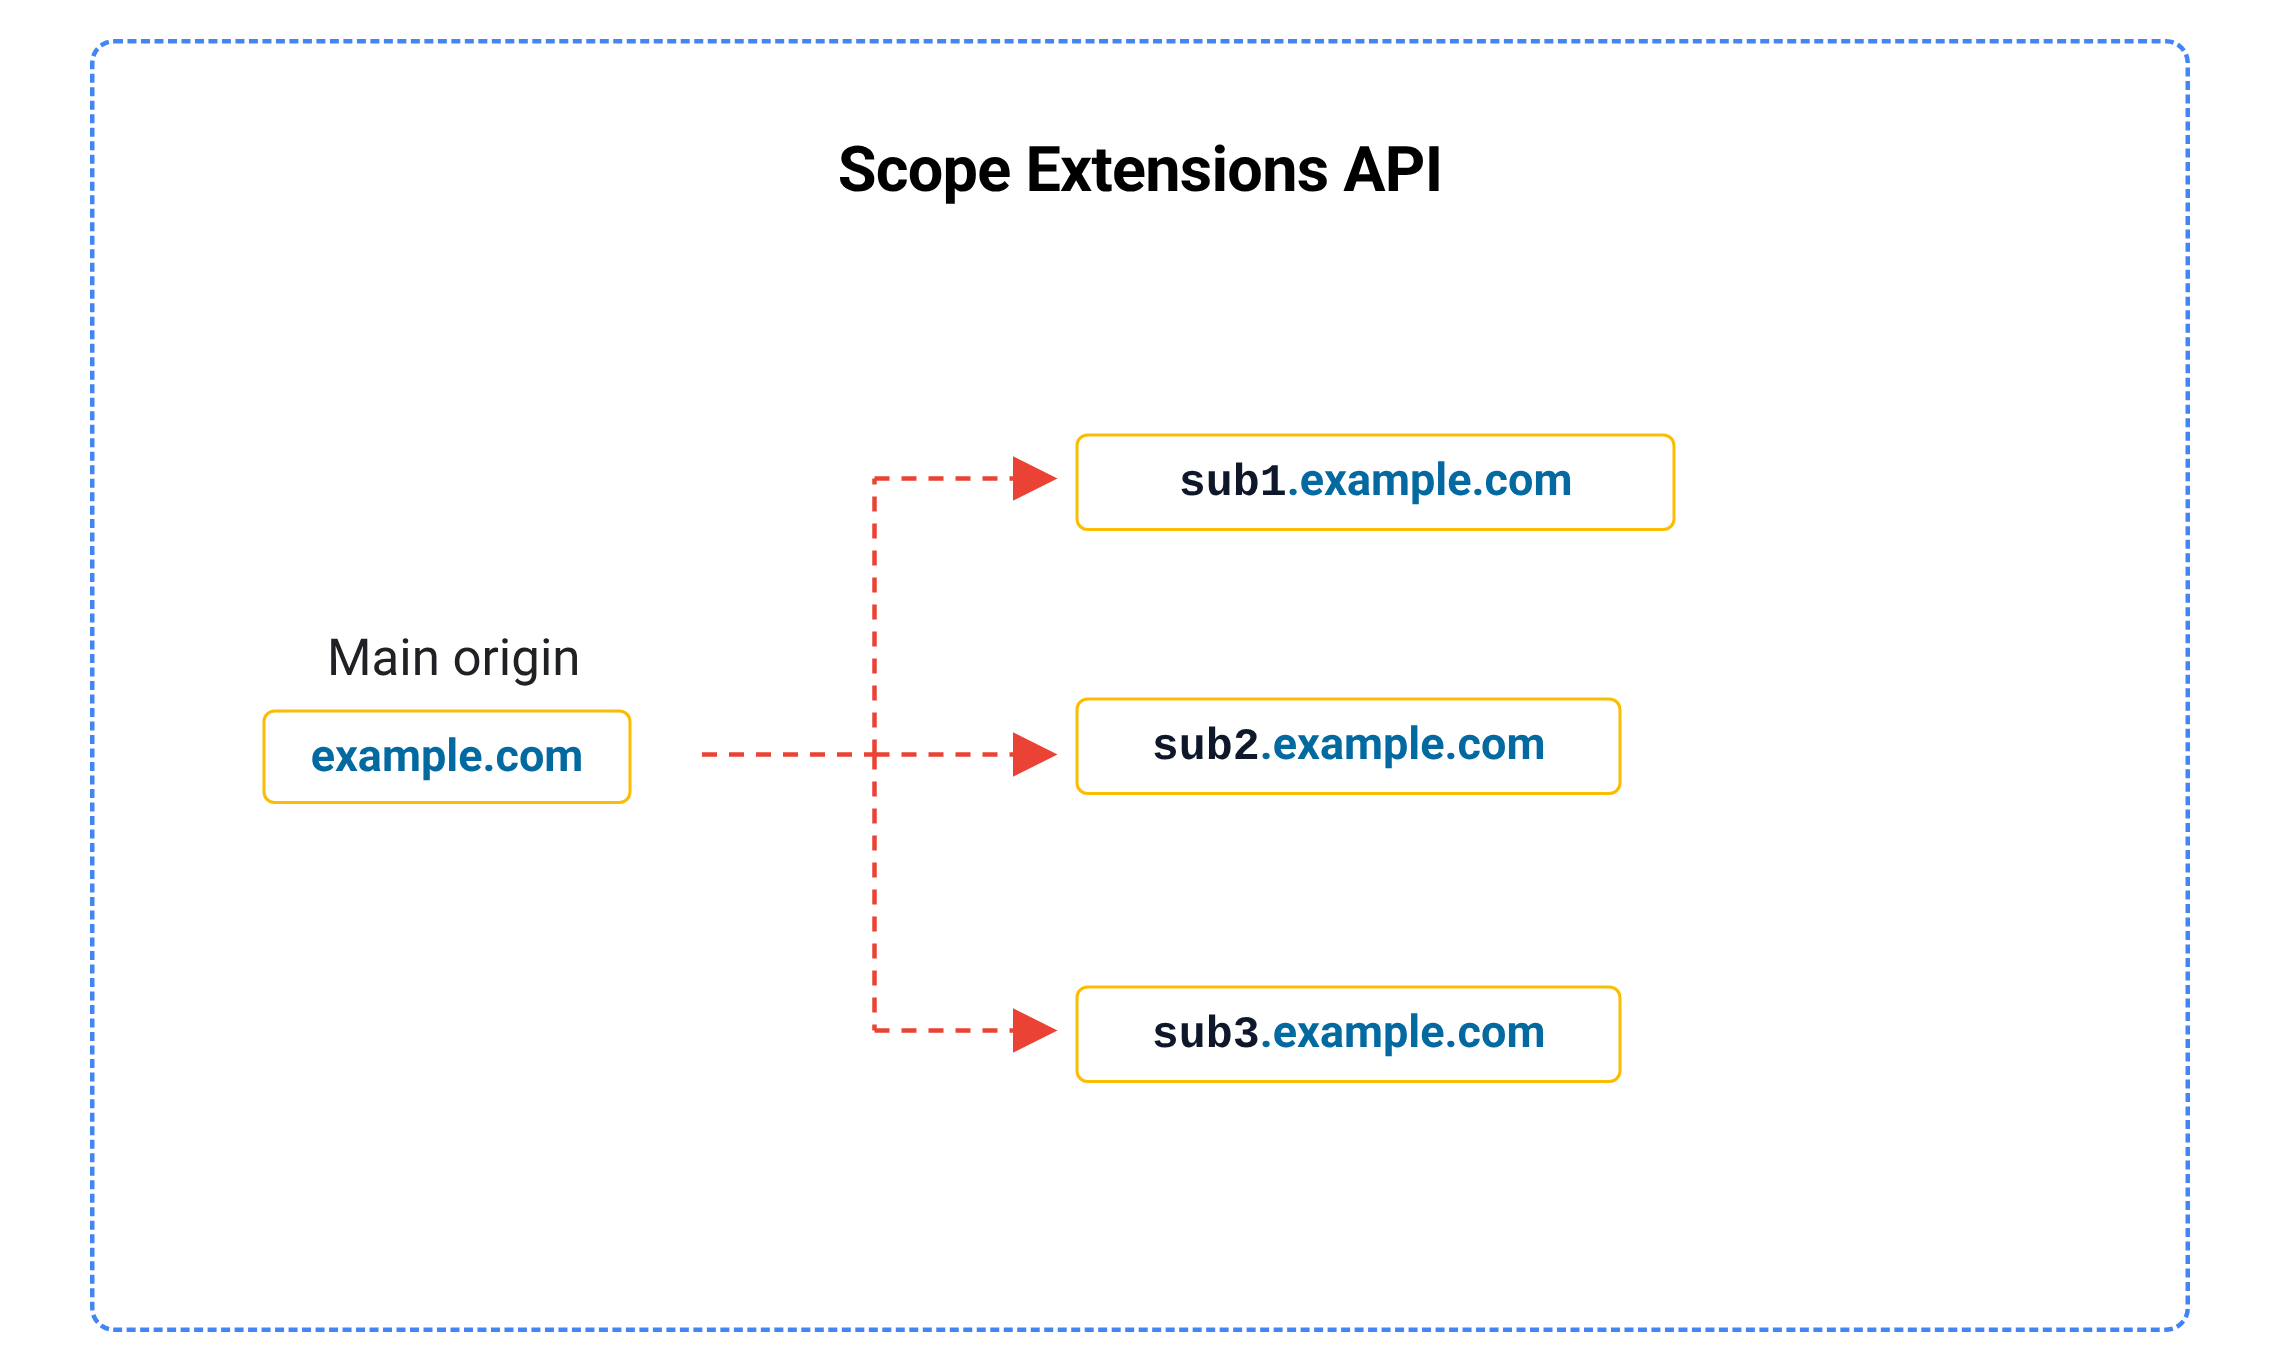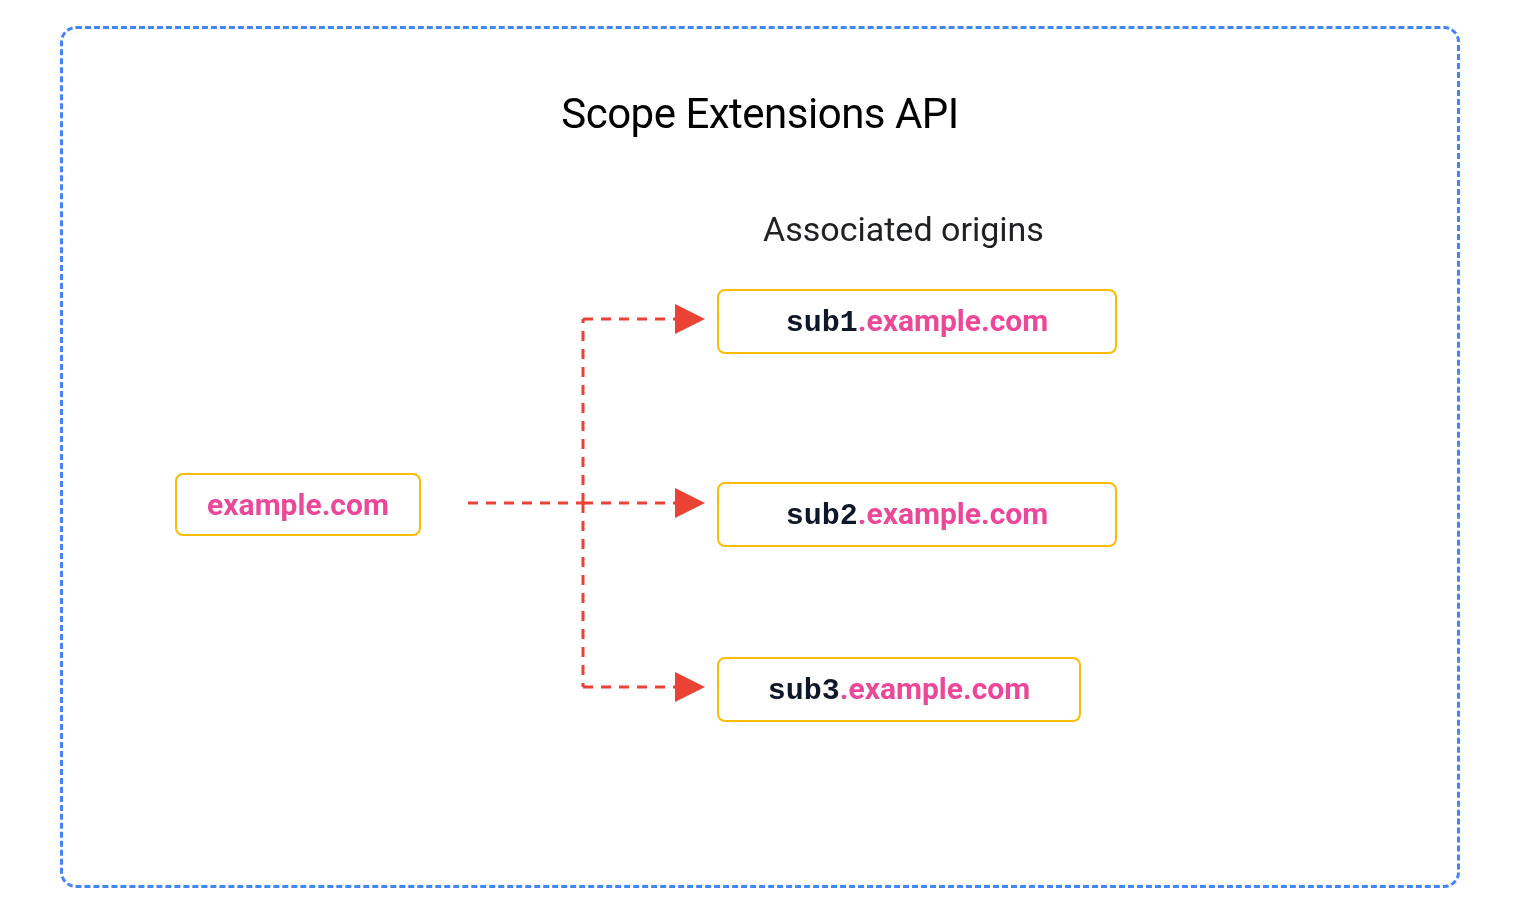--- a/index.html
+++ b/index.html
@@ -26,21 +26,21 @@
       border-radius: 16px;
     }
     
     .title {
       position: absolute;
       top: 60px;
       left: 0;
       right: 0;
       text-align: center;
       font-size: 42px;
-      font-weight: 400;
+      font-weight: 700;
       color: #000;
       letter-spacing: -0.5px;
     }
     
     .main-origin-label {
       position: absolute;
       top: 390px;
       left: 155px;
       font-size: 34px;
       font-weight: 400;
@@ -73,33 +73,33 @@
       width: 246px;
     }
     
     .associated-box-1 {
       top: 260px;
       left: 654px;
       width: 400px;
     }
     
     .associated-box-2 {
-      top: 453px;
+      top: 436px;
       left: 654px;
-      width: 400px;
+      width: 364px;
     }
     
     .associated-box-3 {
       top: 628px;
       left: 654px;
       width: 364px;
     }
     
     .text-blue {
-      color: #ec4899;
+      color: #0369a1;
     }
     
     .text-red {
       color: #0f172a;
       font-family: Liberation Mono, monospace;
     }
     
     .arrows-svg {
       position: absolute;
       top: 0;
@@ -109,22 +109,22 @@
       pointer-events: none;
     }
   </style>
 </head>
 <body>
 
 <div class="container">
 
   <div class="title">Scope Extensions API</div>
 
+  <div class="main-origin-label">Main origin</div>
 
-  <div class="associated-origins-label">Associated origins</div>
 
   <div class="origin-box main-origin-box">
     <span class="text-blue">example.com</span>
   </div>
 
   <div class="origin-box associated-box-1">
     <span class="text-red">sub1</span><span class="text-blue">.example.com</span>
   </div>
 
   <div class="origin-box associated-box-2">

